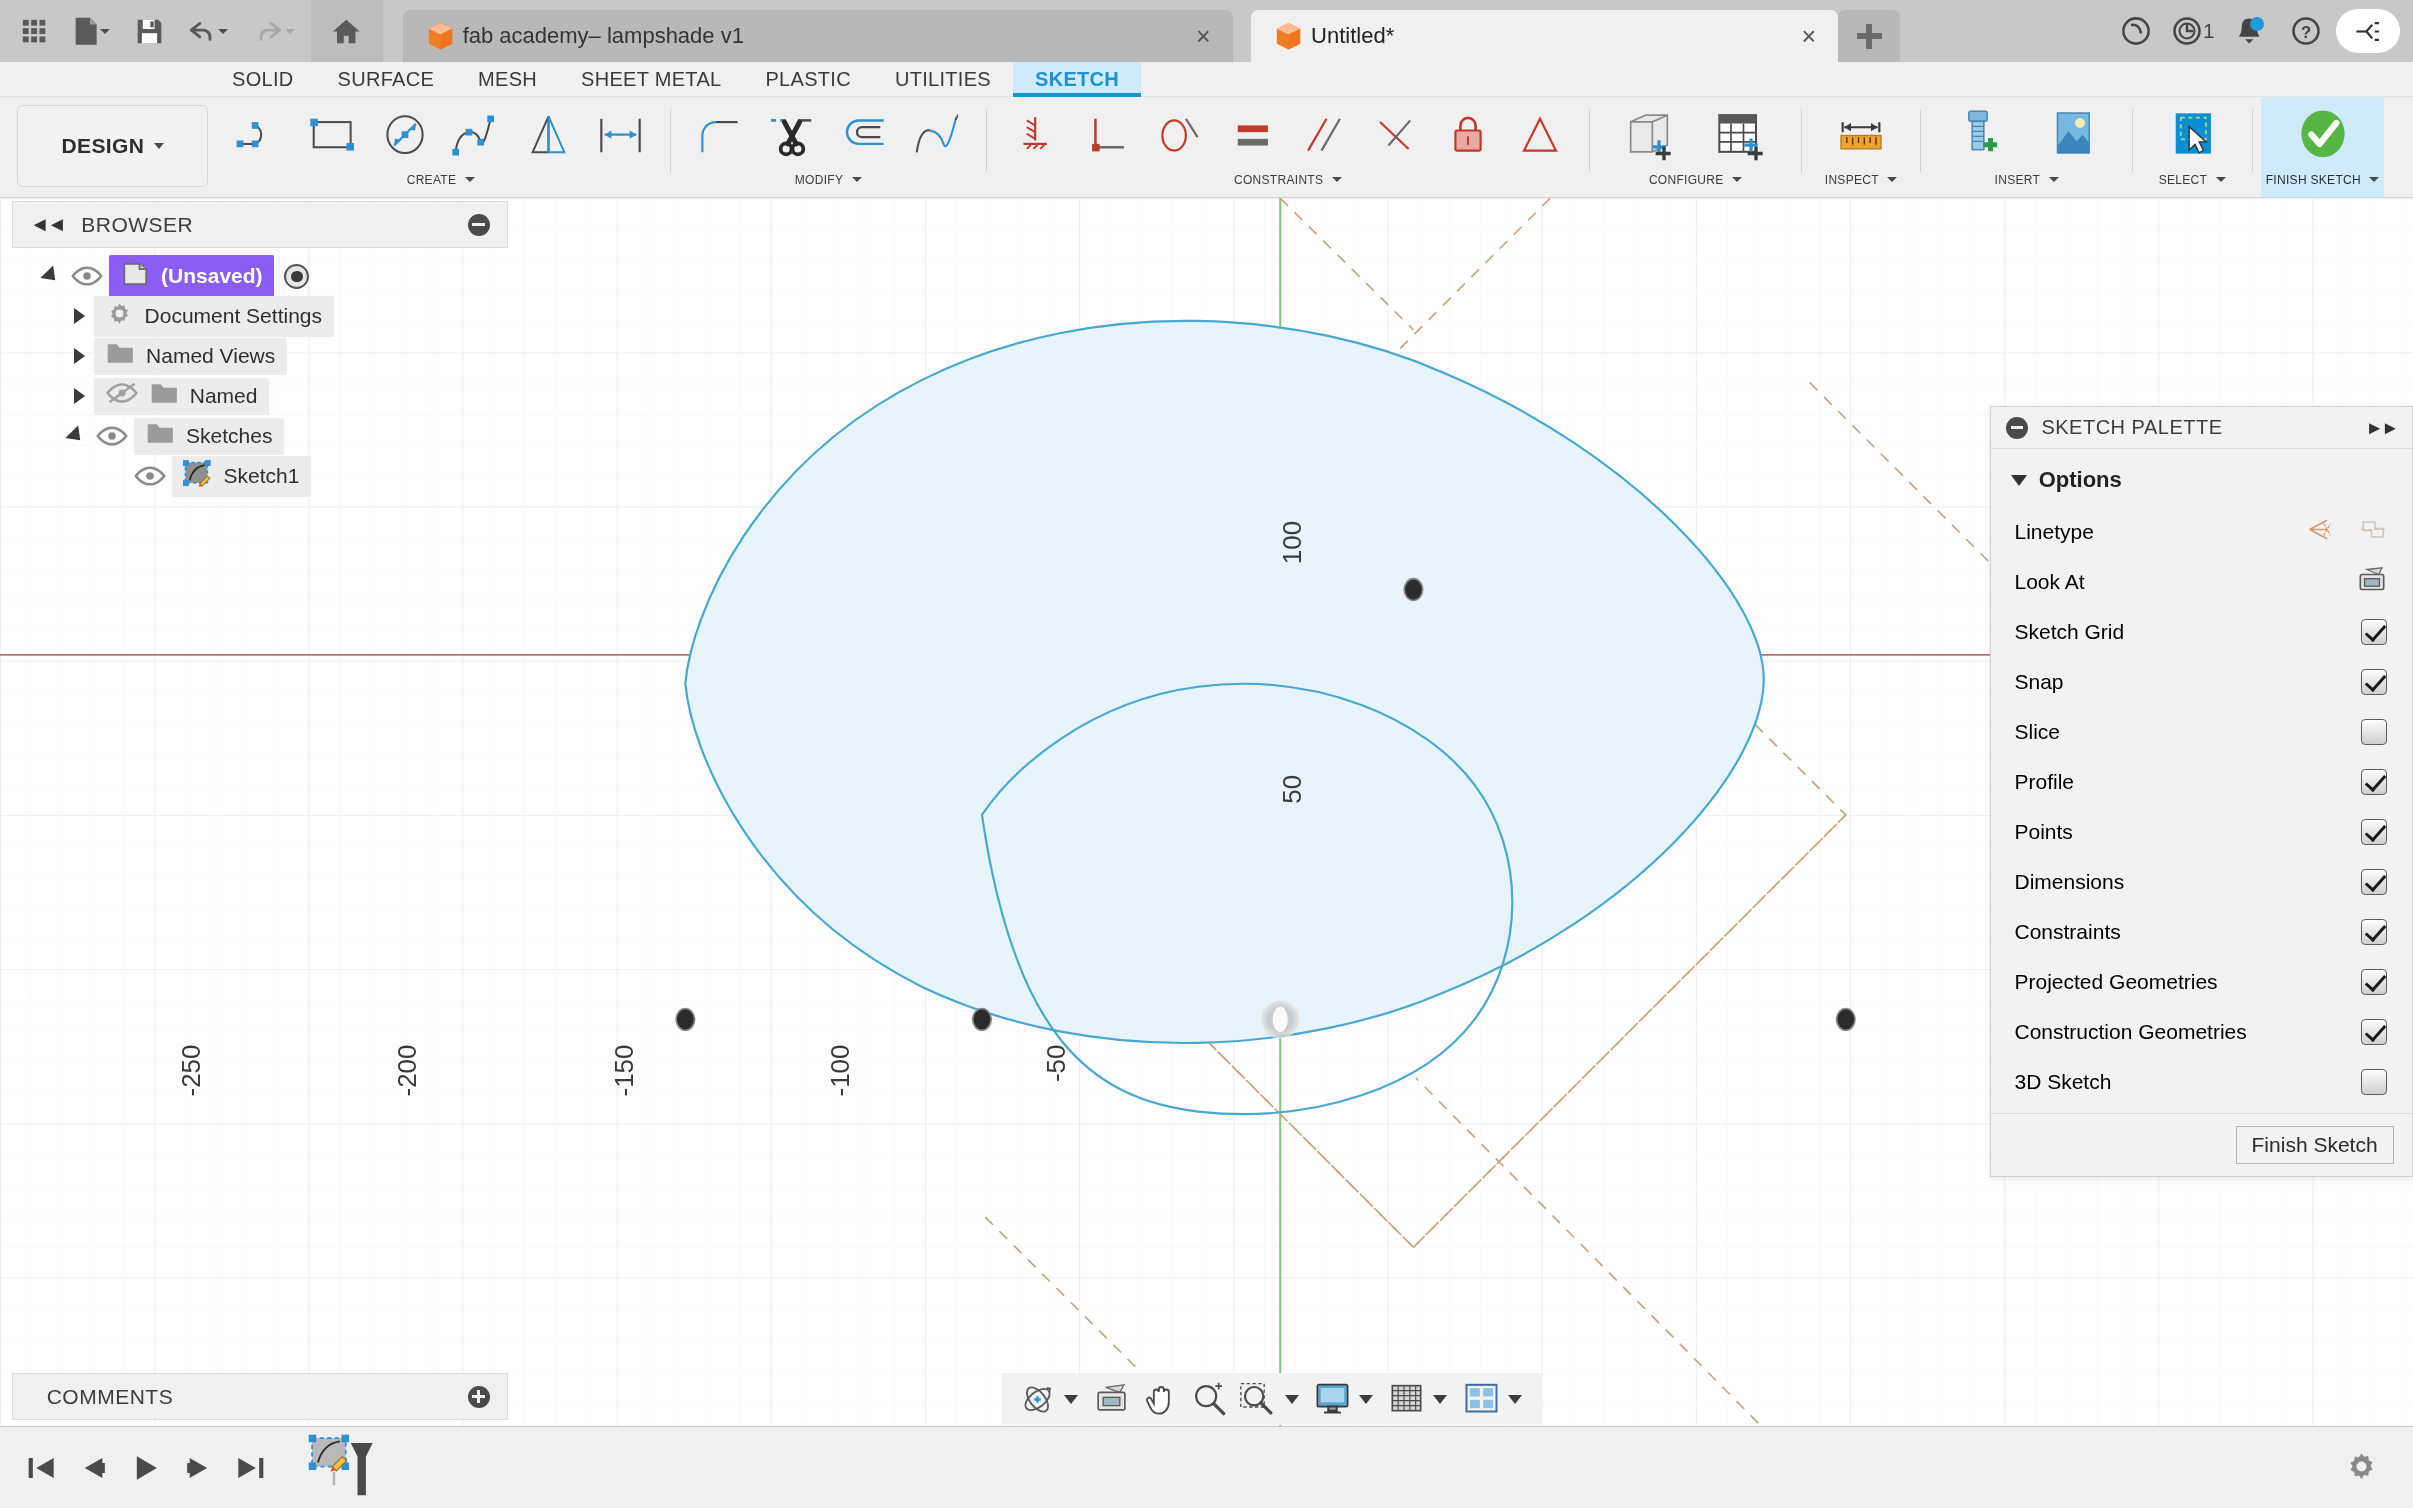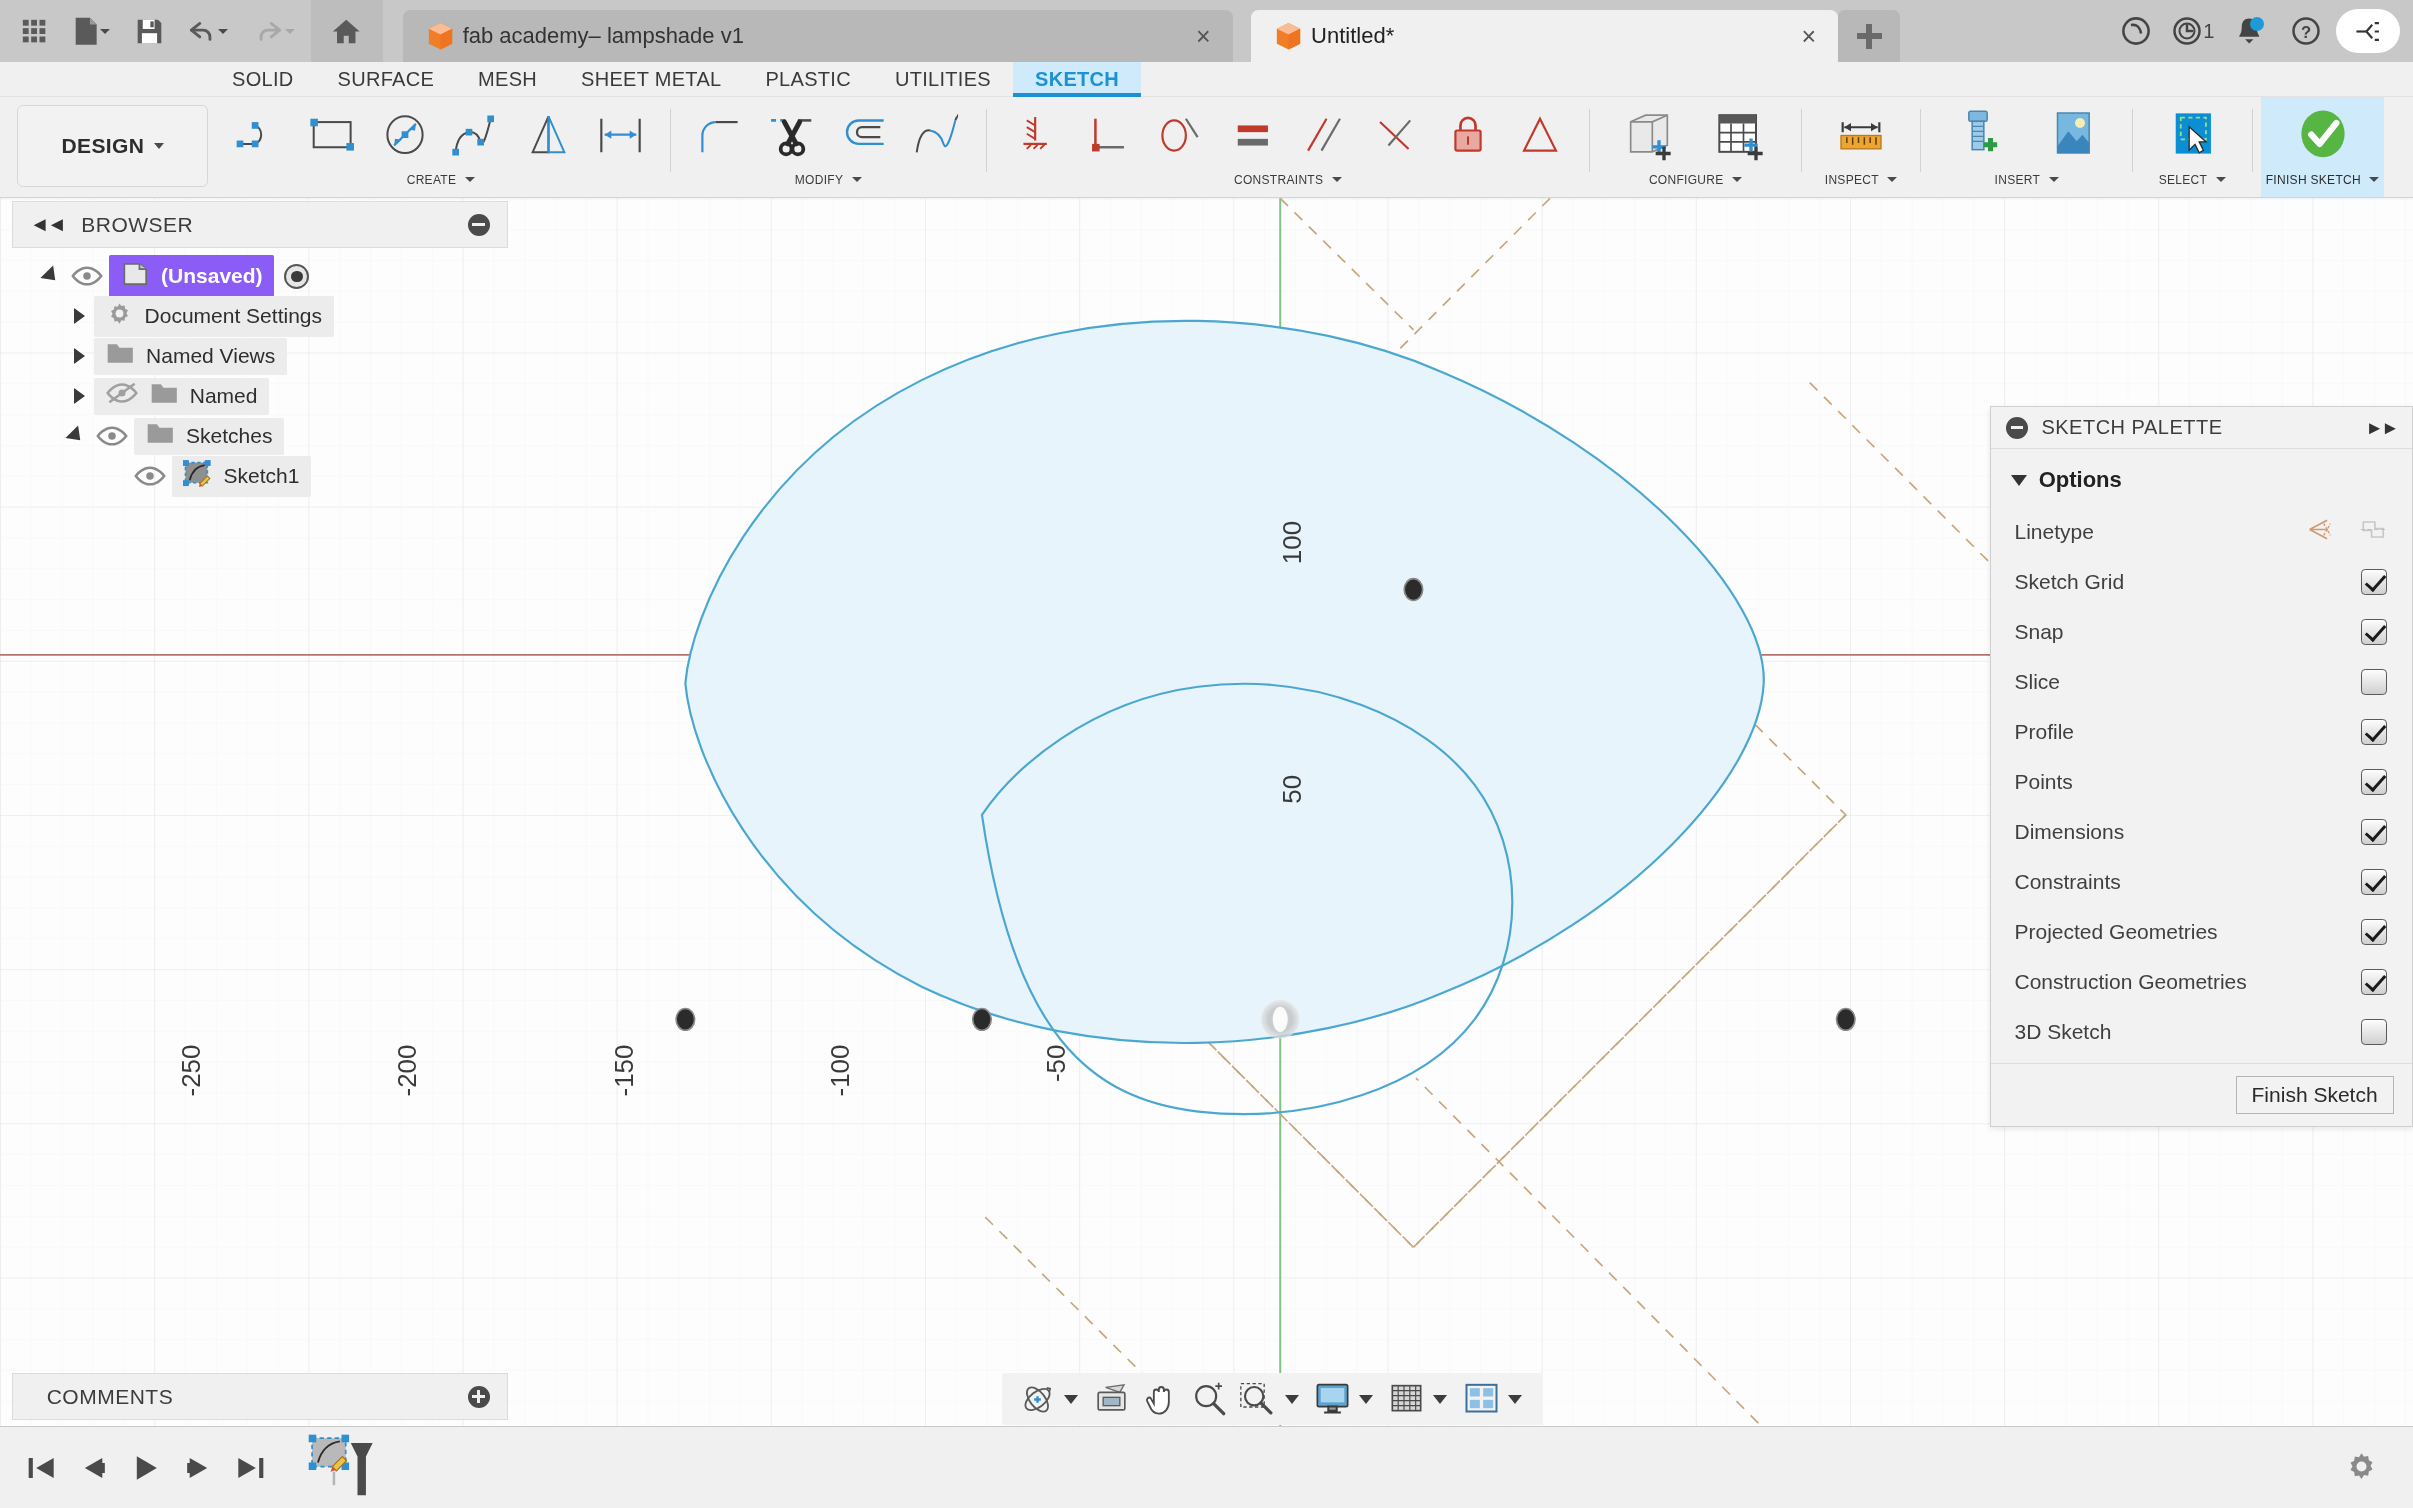--- a/index.html
+++ b/index.html
@@ -160,21 +160,21 @@
   .pal-head .fwd { color: #333; font-size: 18.4px; letter-spacing: -2.5px; }
   .pal-section { padding: 11.7px 0 6.7px; }
   .pal-sec-title {
     display: flex; align-items: center; gap: 11.7px; padding: 6.7px 20px 13.4px;
     font-size: 22px; font-weight: bold; color: #222;
   }
   .tri-down { width: 0; height: 0; border-left: 8.4px solid transparent;
               border-right: 8.4px solid transparent; border-top: 11px solid #333; }
   .pal-row {
     display: flex; align-items: center; height: 50px; padding: 0 25px 0 23.5px;
-    font-size: 21px; color: #404040;
+    font-size: 21px; color: #000000;
   }
   .pal-row .pl { flex: 1; }
   .chk {
     width: 26px; height: 26px; border: 1.7px solid #5a5a5a; border-radius: 4.2px;
     background: linear-gradient(#fdfdfd,#cfcfcf); position: relative;
   }
   .chk.on:after {
     content: ""; position: absolute; left: 7.5px; top: 1.7px; width: 8.4px; height: 17px;
     border: solid #1a1a1a; border-width: 0 3.4px 3.4px 0; transform: rotate(42deg);
   }
@@ -870,20 +870,30 @@
             </svg>
         </span>
         <span>
           <svg width="28.5" height="25" viewBox="0 0 34 30">
               <path d="M5 6 h14 v8 h10 v10 H15 v-8 H5 z" fill="none" stroke="#c8c8c8" stroke-width="2"></path>
               <path d="M2 15 h30" stroke="#d9b89b" stroke-width="1.4" stroke-dasharray="5 3"></path>
             </svg>
         </span>
       </div>
 
+      <div class="pal-row">
+        <span class="pl">Look At</span>
+        <span>
+          <svg width="30" height="27" viewBox="0 0 36 32">
+              <path d="M12 4 L30 2 L26 10 Z" fill="#d8d8d8" stroke="#6a6a6a" stroke-width="1.6"></path>
+              <rect x="4" y="10" width="28" height="18" rx="2" fill="#e6e6e6" stroke="#5a5a5a" stroke-width="2"></rect>
+              <rect x="9" y="15" width="18" height="9" fill="#9fb7c4" stroke="#5a5a5a" stroke-width="1.6"></rect>
+            </svg>
+        </span>
+      </div>
 
       <div class="pal-row">
         <span class="pl">Sketch Grid</span>
         <span class="chk on"></span>
       </div>
       <div class="pal-row">
         <span class="pl">Snap</span>
         <span class="chk on"></span>
       </div>
       <div class="pal-row">

